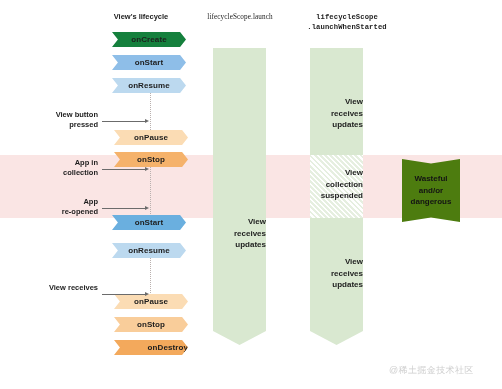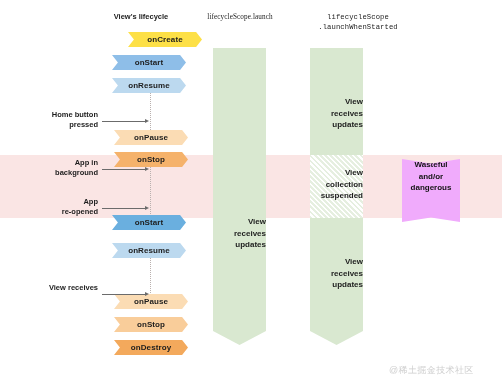--- a/index.html
+++ b/index.html
@@ -101,24 +101,24 @@
     position:absolute;left:0;width:100%;
     text-align:right;
     font-size:8px;font-weight:bold;color:#1d1d1d;
     line-height:1.45;
     white-space:pre-line;
   }
 
   
   .warn{
     position:absolute;
-    background:#f0abfc;
+    background:#4d7c0f;
     clip-path:polygon(0% 0%, 50% 7%, 100% 0%, 100% 100%, 50% 93%, 0% 100%);
     -webkit-clip-path:polygon(0% 0%, 50% 7%, 100% 0%, 100% 100%, 50% 93%, 0% 100%);
-    display:flex;justify-content:center;
+    display:flex;align-items:center;justify-content:center;
   }
   .warn span{
     text-align:center;
     font-size:8px;font-weight:bold;color:#141414;
     line-height:1.45;
     white-space:pre-line;
   }
 
   
   .watermark{
@@ -134,28 +134,28 @@
 <body>
 
 <div id="stage">
 
   <div class="pink-band" style="top:155px;height:63px;"></div>
 
   <div class="col-header" style="left:98px;top:12px;width:86px;">View's lifecycle</div>
 
   <div class="col-header mono" style="left:188px;top:13px;width:104px;font-family:Liberation Serif, serif;">lifecycleScope.launch</div>
 
-  <div class="col-header mono" style="left:308px;top:13px;width:100px;">lifecycleScope
+  <div class="col-header mono" style="left:297px;top:13px;width:100px;font-weight:bold;">lifecycleScope
 .launchWhenStarted</div>
 
   <div class="lifeline" style="left:150px;top:92px;height:38px;"></div>
   <div class="lifeline" style="left:150px;top:166px;height:50px;"></div>
   <div class="lifeline" style="left:150px;top:257px;height:38px;"></div>
 
-  <div class="chev" style="left:128px;top:32px;width:74px;background:#fde047;">
+  <div class="chev" style="left:112px;top:32px;width:74px;background:#15803d;">
     <span>onCreate</span>
   </div>
   <div class="chev" style="left:112px;top:55px;width:74px;background:#8ebee8;">
     <span>onStart</span>
   </div>
   <div class="chev" style="left:112px;top:78px;width:74px;background:#bcd9ef;">
     <span>onResume</span>
   </div>
 
   <div class="chev" style="left:114px;top:130px;width:74px;background:#fbdcb4;">
@@ -171,31 +171,31 @@
   <div class="chev" style="left:112px;top:243px;width:74px;background:#bcd9ef;">
     <span>onResume</span>
   </div>
 
   <div class="chev" style="left:114px;top:294px;width:74px;background:#fbdcb4;">
     <span>onPause</span>
   </div>
   <div class="chev" style="left:114px;top:317px;width:74px;background:#f9cd9a;">
     <span>onStop</span>
   </div>
-  <div class="chev" style="left:114px;top:340px;width:74px;background:#f3a95c;">
+  <div class="chev" style="left:114px;top:340px;width:74px;background:#f3a95c;justify-content:flex-end;">
     <span>onDestroy</span>
   </div>
 
-  <div class="evt-label" style="left:30px;top:110px;width:68px;">Home button
+  <div class="evt-label" style="left:30px;top:110px;width:68px;">View button
 pressed</div>
   <div class="evt-line" style="left:102px;top:121px;width:44px;"></div>
   <div class="evt-head" style="left:145px;top:118.5px;"></div>
 
   <div class="evt-label" style="left:30px;top:158px;width:68px;">App in
-background</div>
+collection</div>
   <div class="evt-line" style="left:102px;top:169px;width:44px;"></div>
   <div class="evt-head" style="left:145px;top:166.5px;"></div>
 
   <div class="evt-label" style="left:30px;top:197px;width:68px;">App
 re-opened</div>
   <div class="evt-line" style="left:102px;top:208px;width:44px;"></div>
   <div class="evt-head" style="left:145px;top:205.5px;"></div>
 
   <div class="evt-label" style="left:30px;top:283px;width:68px;">View receives</div>
   <div class="evt-line" style="left:102px;top:294px;width:44px;"></div>

